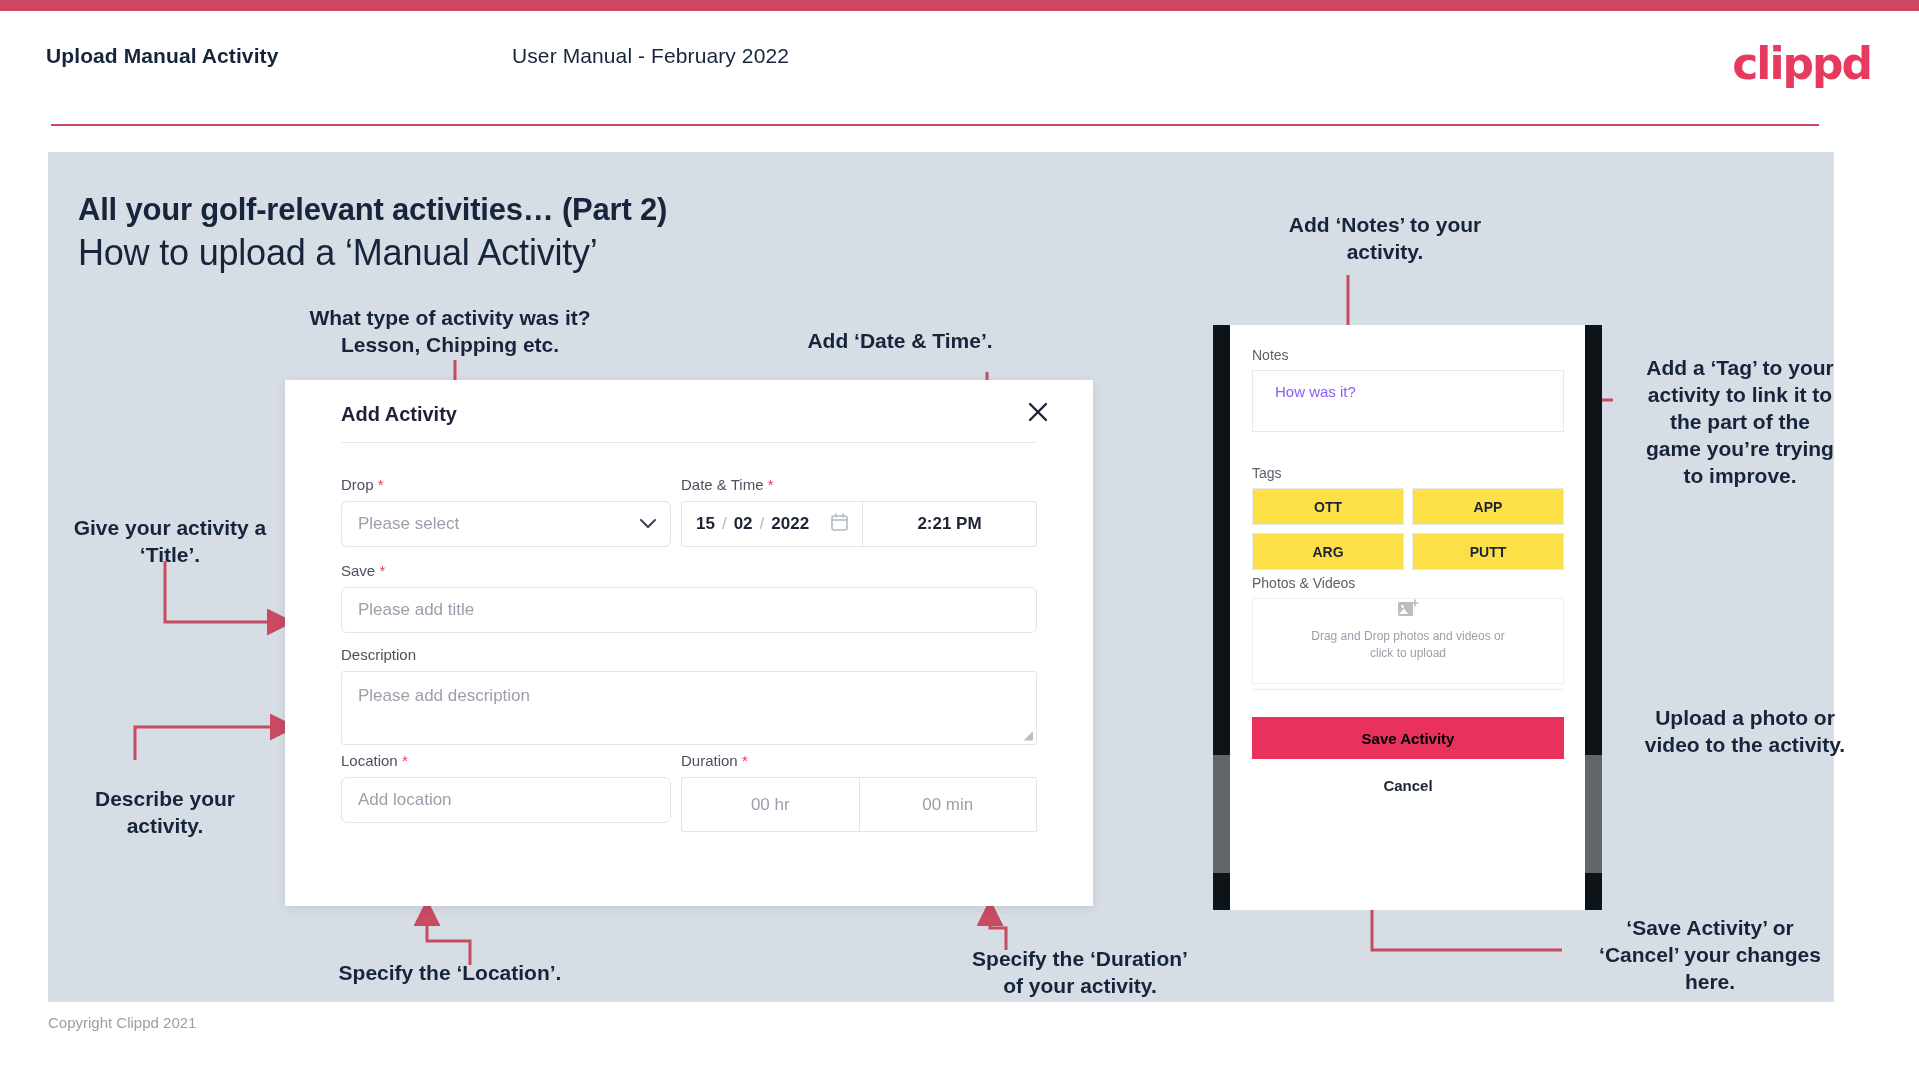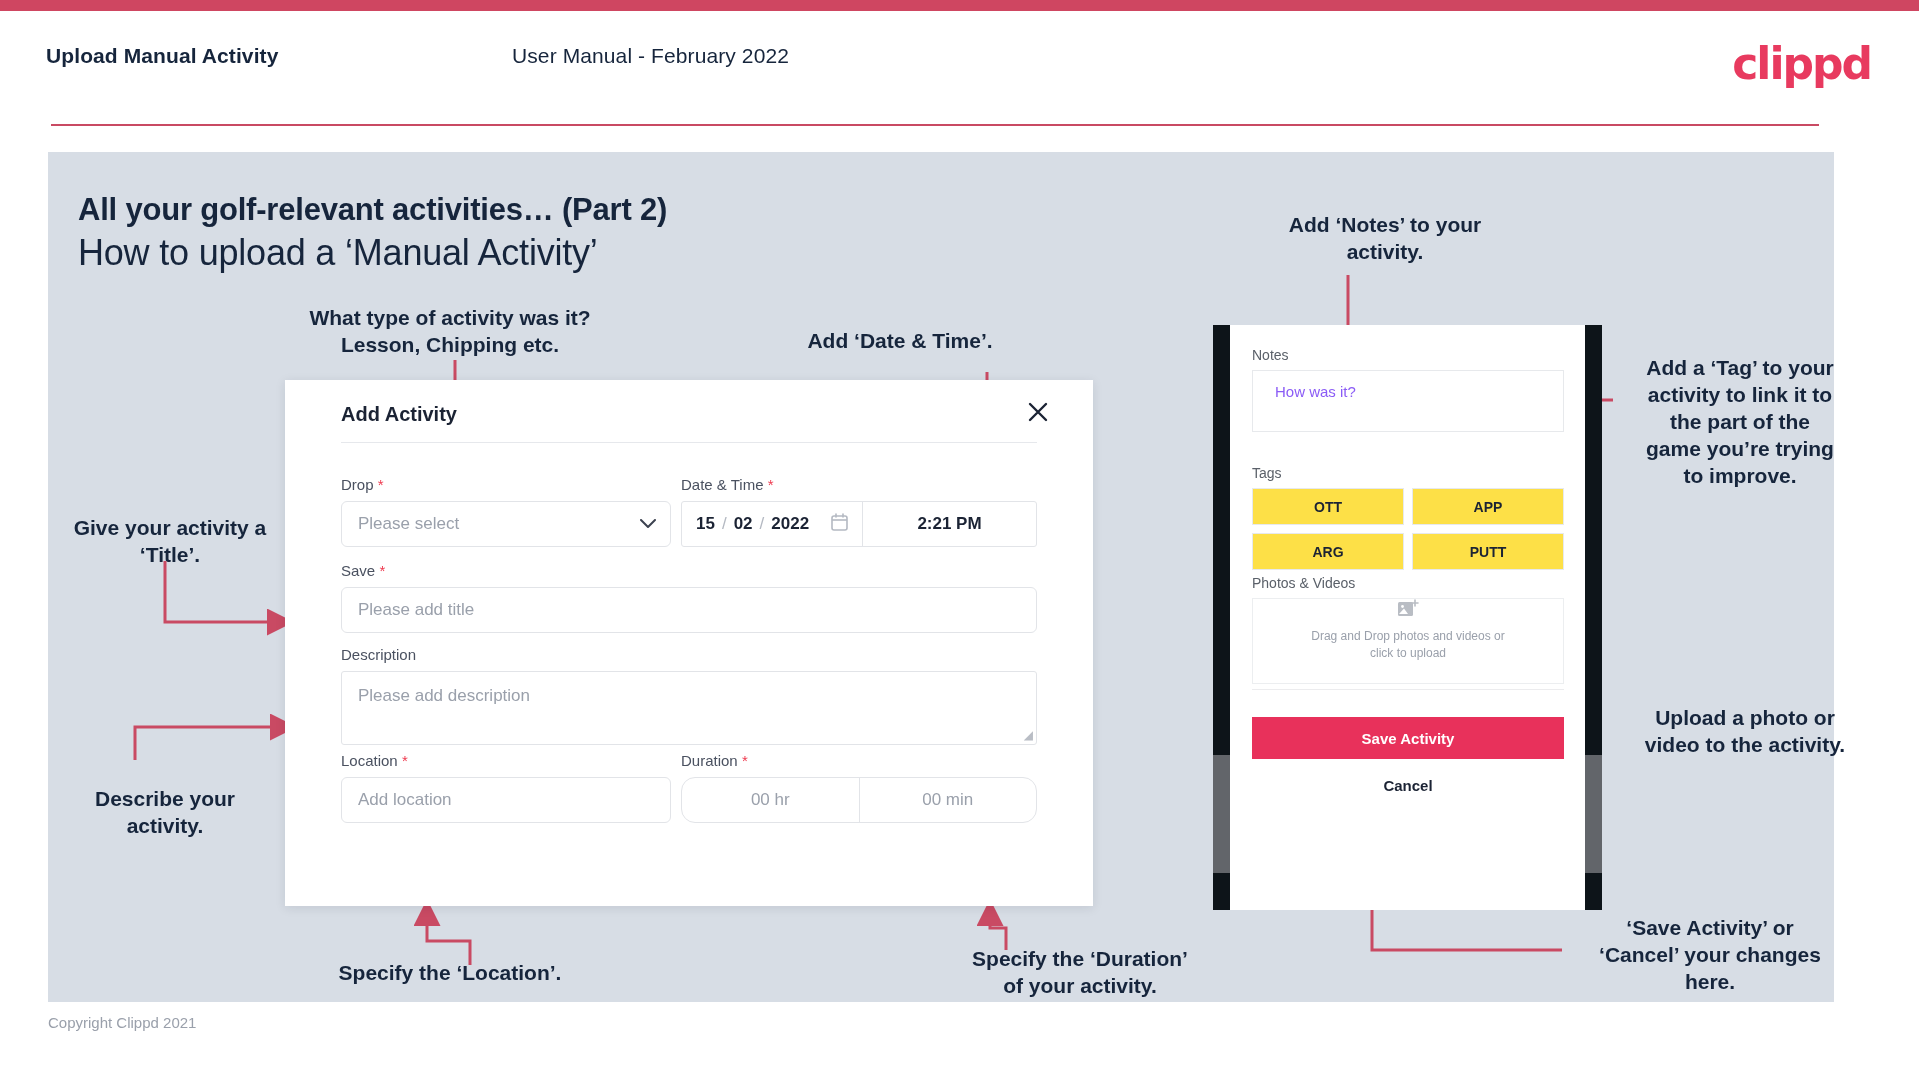--- a/index.html
+++ b/index.html
@@ -126,21 +126,21 @@
   .grp-desc  { position:absolute; left:56px; top:204px; width:696px; }
   .ta-box {
     border:1px solid #e2e4e8; background:#fff; border-radius:3px;
     height:74px; font-size:17px; color:#9aa0ab; padding:14px 16px;
     position:relative;
   }
   .ta-grip { position:absolute; right:3px; bottom:2px; color:#b9bdc5; font-size:12px; }
 
   .grp-loc  { position:absolute; left:56px; top:310px; width:330px; }
   .grp-dur  { position:absolute; left:396px; top:310px; width:356px; }
-  .dur-wrap { display:flex; border:1px solid #e2e4e8; border-radius:14px; height:46px; background:#fff; }
+  .dur-wrap { display:flex; border:1px solid #e2e4e8; border-radius:2px; height:55px; background:#fff; }
   .dur-cell {
     flex:1; display:flex; align-items:center; justify-content:center;
     font-size:17px; color:#9aa0ab;
   }
   .dur-cell.first { border-right:1px solid #e2e4e8; }
 
   
   .phone {
     position:absolute; left:1213px; top:325px; width:389px; height:585px;
   }
@@ -176,21 +176,21 @@
   .pm-photos { position:absolute; left:22px; top:250px; width:312px; }
   .drop-zone {
     border:1px solid #eceef0; height:86px; background:#fff;
     display:flex; flex-direction:column; align-items:center; justify-content:flex-start;
     gap:6px; text-align:center;
   }
   .drop-text { font-size:12px; color:#9aa0ab; line-height:1.45; }
   .pm-hr { position:absolute; left:22px; top:364px; width:312px; height:1px; background:#ececee; }
   .save-btn {
     position:absolute; left:22px; top:392px; width:312px; height:42px;
-    background:#e8315b; color:#ffffff; font-size:15px; font-weight:700;
+    background:#e8315b; color:#000000; font-size:15px; font-weight:700;
     display:flex; align-items:center; justify-content:center; cursor:pointer;
     border:none;
   }
   .cancel-btn {
     position:absolute; left:22px; top:452px; width:312px;
     text-align:center; font-size:15px; font-weight:700; color:#1b2334; cursor:pointer;
   }
 
   .footer {
     position:absolute; left:48px; top:1014px;

